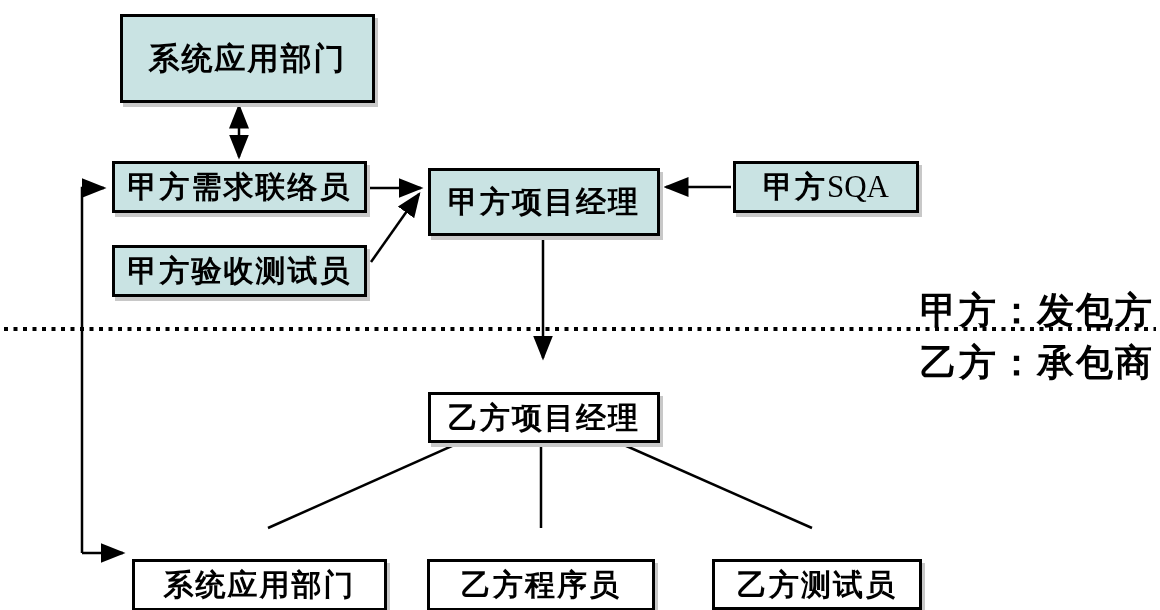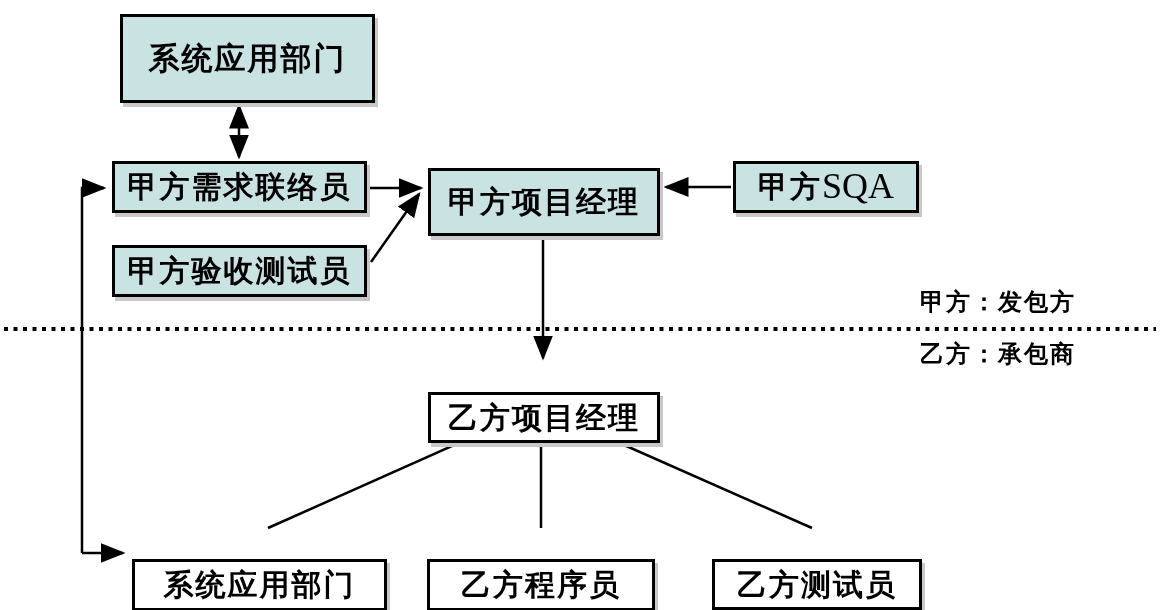--- a/index.html
+++ b/index.html
@@ -30,27 +30,27 @@
     letter-spacing:2px;
     line-height:1.2;
   }
   .box.party-a{background:var(--fill-a);}
   .box.party-b{background:var(--fill-b);margin-top:30px;}
   .fs30{font-size:30px;}
   .fs31{font-size:31px;margin-left:8px;}
   .sqa-en{
     font-family:"Liberation Serif","DejaVu Serif",serif;
     font-weight:normal;
-    font-size:36px;
+    font-size:31px;
     letter-spacing:0;
   }
   .divider-label{
     position:absolute;
     left:920px;width:235px;
-    font-size:24px;font-weight:bold;color:#000;
+    font-size:37px;font-weight:bold;color:#000;
     letter-spacing:2px;
     white-space:nowrap;
   }
 </style>
 </head>
 <body>
 
 <div class="stage">
 
   <svg class="connectors" viewBox="0 0 1160 610">

